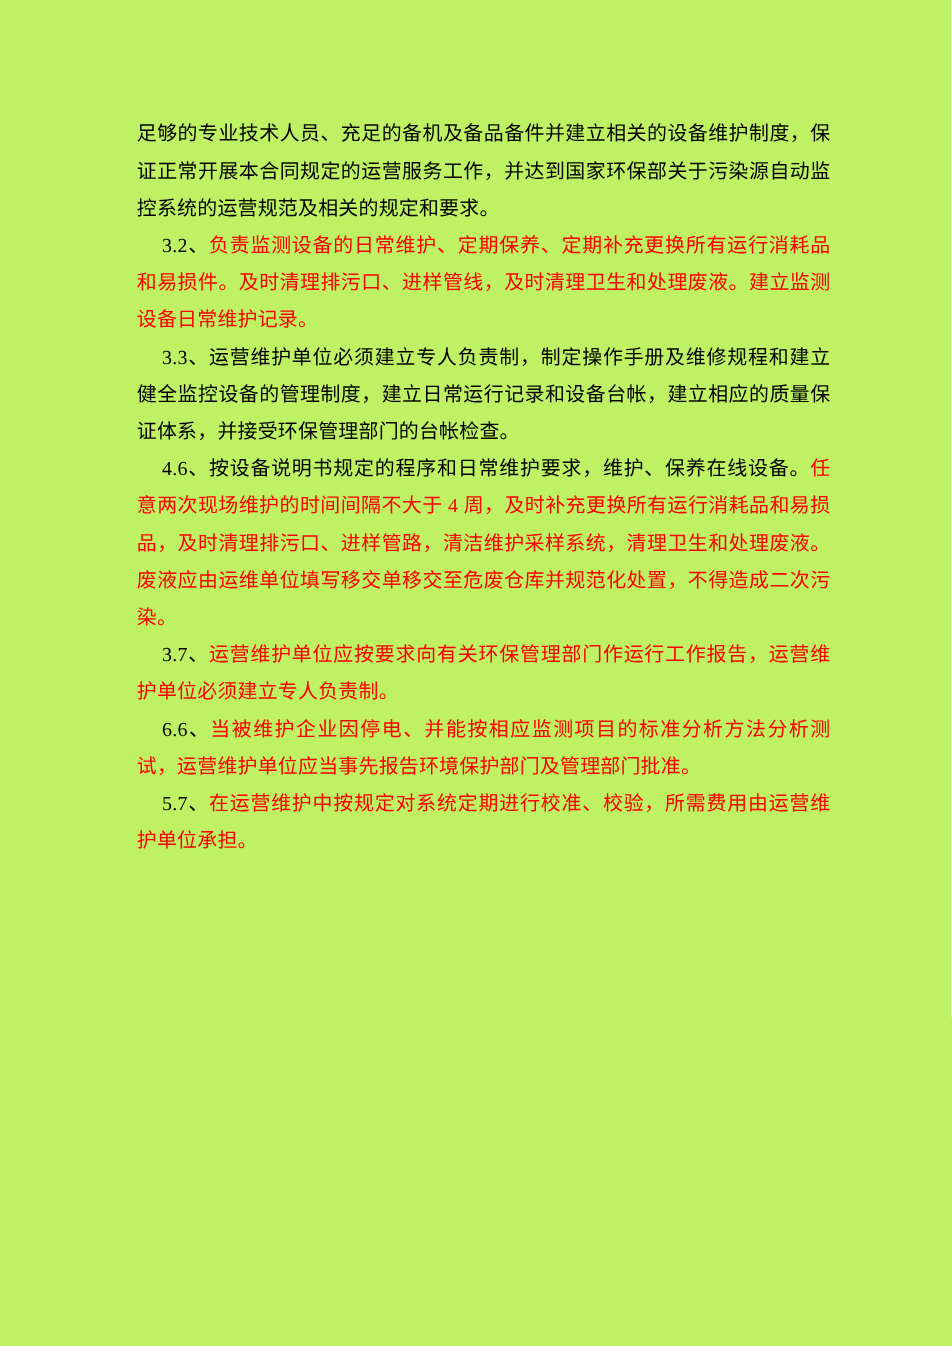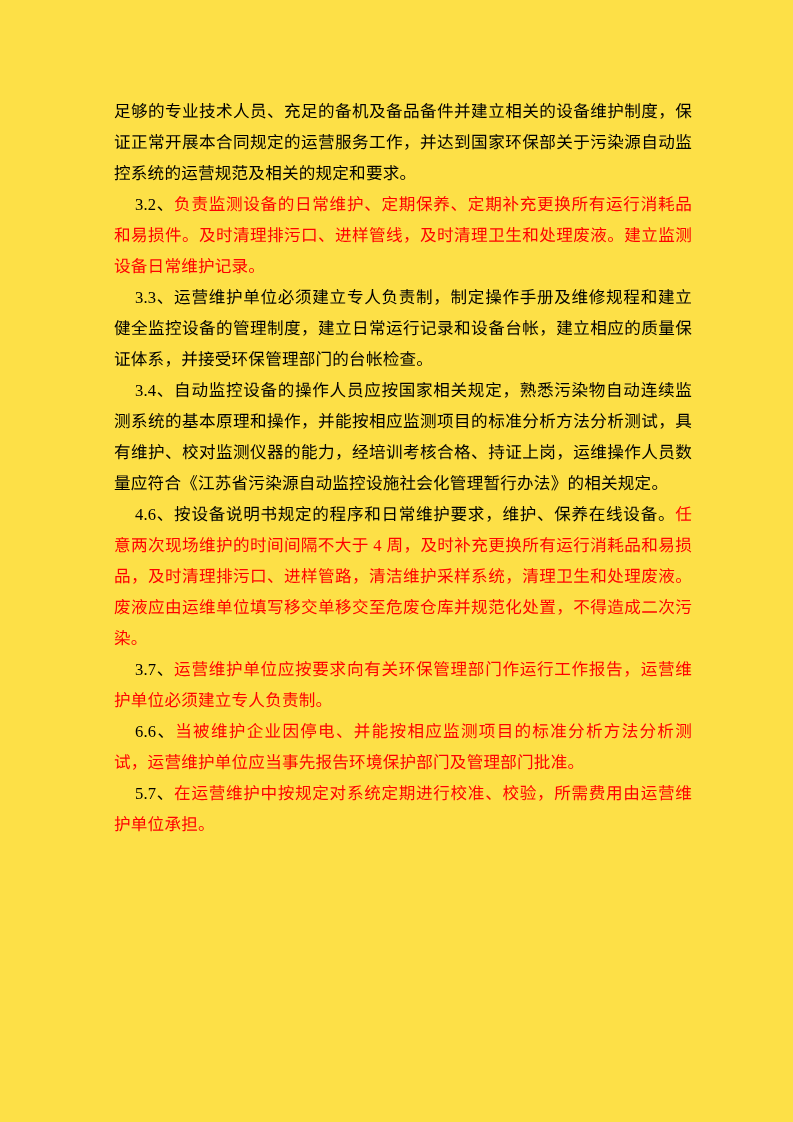--- a/index.html
+++ b/index.html
@@ -6,21 +6,21 @@
   * { box-sizing: border-box; }
   html, body {
     margin: 0;
     padding: 0;
     background: #ffffff;
   }
   .page {
     position: relative;
     width: 793px;
     height: 1122px;
-    background: #fde047;
+    background: #bef264;
     overflow: hidden;
     font-family: "Liberation Serif", "DejaVu Serif", serif;
   }
   .doc-content {
     position: absolute;
     left: 114px;
     top: 96px;
     width: 578px;
     font-size: 16.6px;
     line-height: 31px;
@@ -45,21 +45,20 @@
 
 <div class="page">
   <div class="doc-content">
 
     <p class="no-indent"><span class="black">足够的专业技术人员、充足的备机及备品备件并建立相关的设备维护制度，保证正常开展本合同规定的运营服务工作，并达到国家环保部关于污染源自动监控系统的运营规范及相关的规定和要求。</span></p>
 
     <p><span class="black">3.2、</span><span class="red">负责监测设备的日常维护、定期保养、定期补充更换所有运行消耗品和易损件。及时清理排污口、进样管线，及时清理卫生和处理废液。建立监测设备日常维护记录。</span></p>
 
     <p><span class="black">3.3、运营维护单位必须建立专人负责制，制定操作手册及维修规程和建立健全监控设备的管理制度，建立日常运行记录和设备台帐，建立相应的质量保证体系，并接受环保管理部门的台帐检查。</span></p>
 
-    <p><span class="black">3.4、自动监控设备的操作人员应按国家相关规定，熟悉污染物自动连续监测系统的基本原理和操作，并能按相应监测项目的标准分析方法分析测试，具有维护、校对监测仪器的能力，经培训考核合格、持证上岗，运维操作人员数量应符合《江苏省污染源自动监控设施社会化管理暂行办法》的相关规定。</span></p>
 
     <p><span class="black">4.6、按设备说明书规定的程序和日常维护要求，维护、保养在线设备。</span><span class="red">任意两次现场维护的时间间隔不大于 4 周，及时补充更换所有运行消耗品和易损品，及时清理排污口、进样管路，清洁维护采样系统，清理卫生和处理废液。废液应由运维单位填写移交单移交至危废仓库并规范化处置，不得造成二次污染。</span></p>
 
 
     <p><span class="black">3.7、</span><span class="red">运营维护单位应按要求向有关环保管理部门作运行工作报告，运营维护单位必须建立专人负责制。</span></p>
 
     <p><span class="black">6.6、</span><span class="red">当被维护企业因停电、并能按相应监测项目的标准分析方法分析测试，运营维护单位应当事先报告环境保护部门及管理部门批准。</span></p>
 
     <p><span class="black">5.7、</span><span class="red">在运营维护中按规定对系统定期进行校准、校验，所需费用由运营维护单位承担。</span></p>
 

